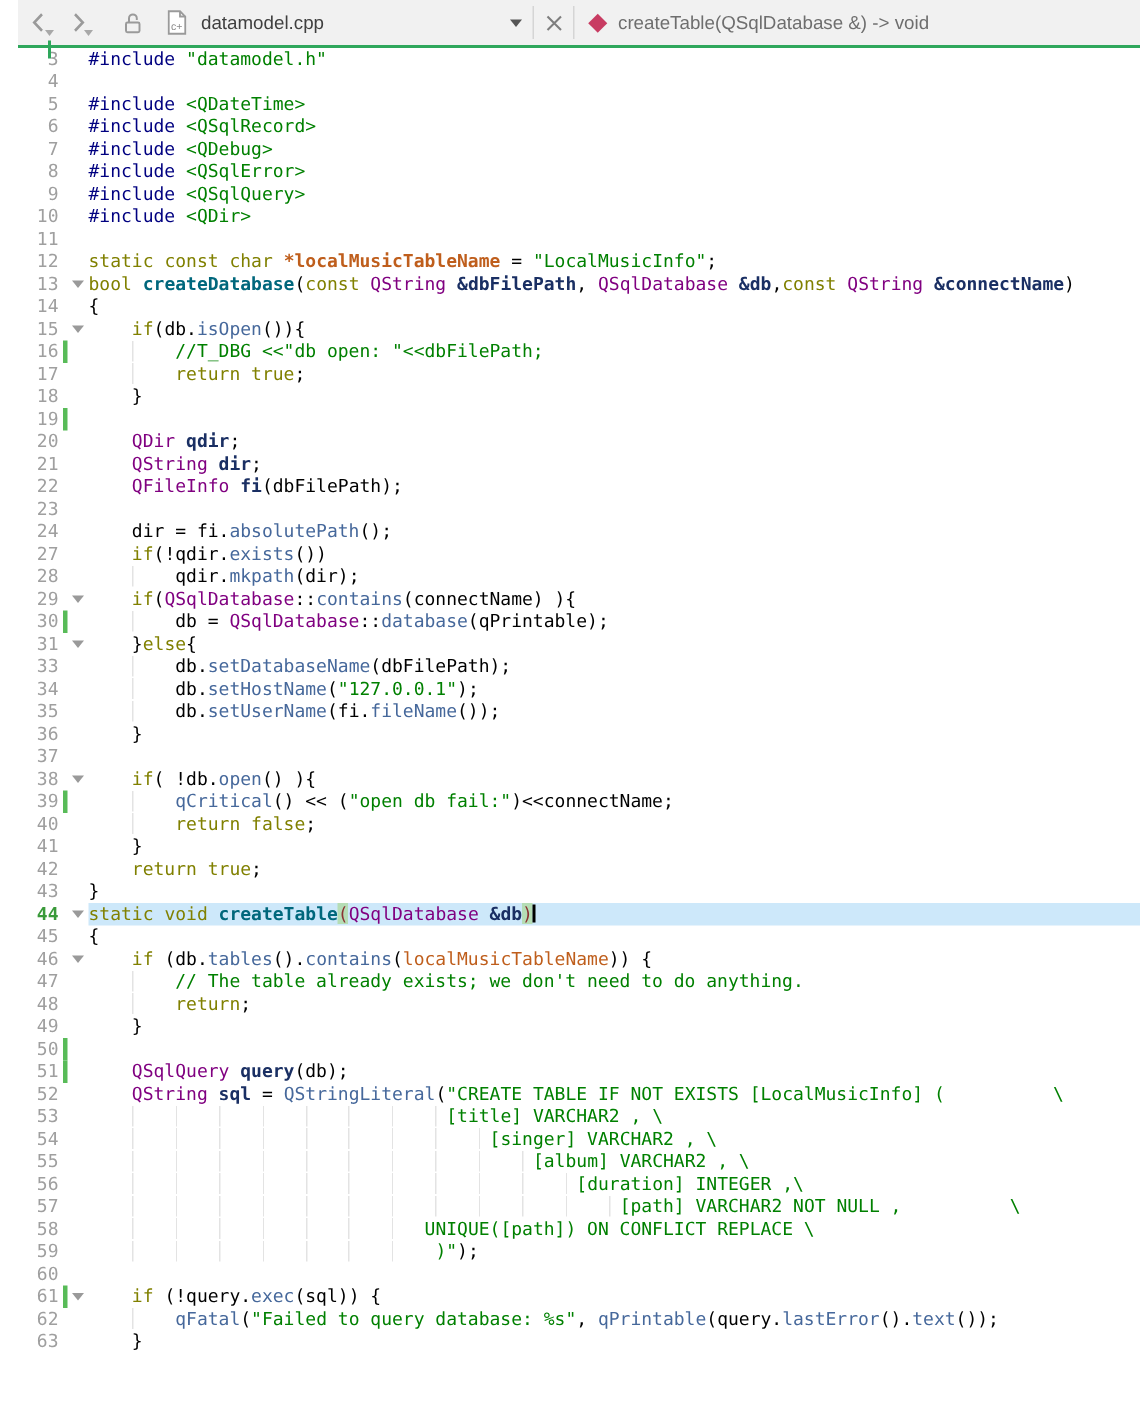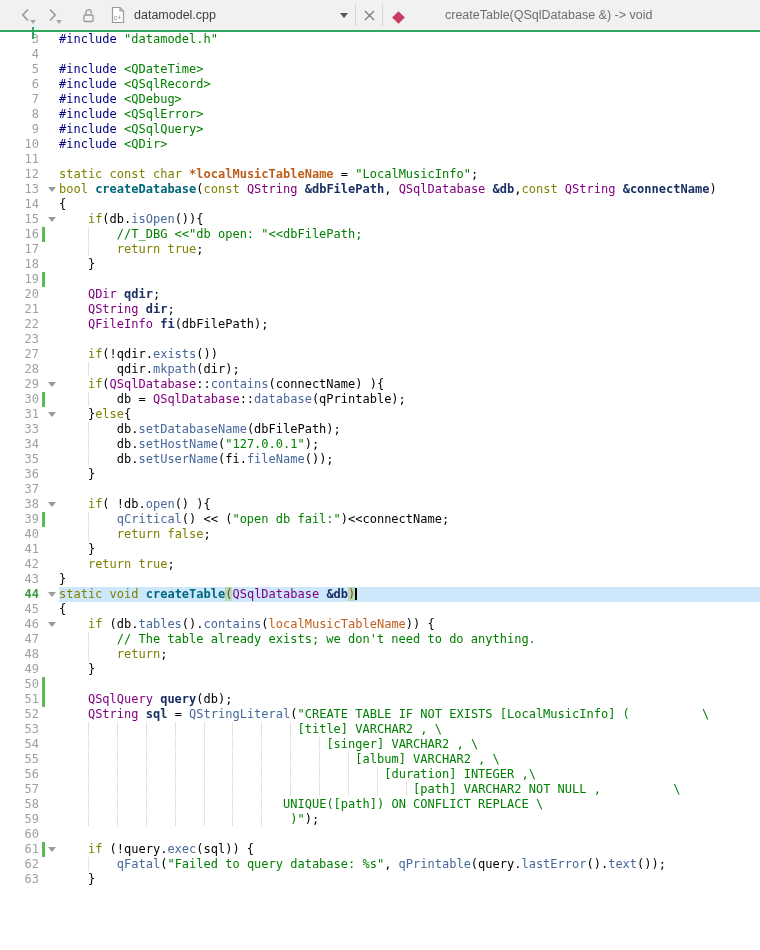--- a/index.html
+++ b/index.html
@@ -10,34 +10,34 @@
     --guide:#e3e3e3; --toolbar-bg:#f1f1f1; --icon-gray:#9a9a9a; --diamond:#c83c62;
     --tab-text:#3f3f3f; --symbol-text:#6e6e6e; --paren-bg:#b5ddb5; --paren-fg:#8b3333;
   }
   *{box-sizing:border-box;}
   html,body{margin:0;padding:0;}
   body{width:760px;height:950px;background:#fff;overflow:hidden;position:relative;
        font-family:"Liberation Sans",sans-serif;}
   
   .toolbar{height:32px;background:var(--toolbar-bg,#f1f1f1);
            border-bottom:2px solid var(--accent-green,#2fa75c);
-           display:flex;align-items:center;padding-left:16px;}
+           display:flex;align-items:center;padding-left:4px;margin-left:12px;}
   .tbtn{display:flex;align-items:center;justify-content:center;width:20px;height:22px;
         position:relative;flex:none;cursor:default;}
   .tbtn.gap{margin-left:6px;}
   .mini-caret{position:absolute;right:0px;bottom:2px;width:0;height:0;
               border-left:3px solid transparent;border-right:3px solid transparent;
               border-top:4px solid #a8a8a8;}
   .tab{display:flex;align-items:center;flex:none;width:226px;margin-left:12px;height:26px;}
   .tab .fname{margin-left:8px;font-size:12.5px;color:var(--tab-text,#3f3f3f);}
   .dd{width:16px;height:22px;display:flex;align-items:center;justify-content:center;flex:none;}
   .dd-tri{width:0;height:0;border-left:4px solid transparent;border-right:4px solid transparent;
           border-top:5px solid #555;}
   .sep{width:1px;height:22px;background:#d5d5d5;margin:0 3px;flex:none;}
-  .symbol{display:flex;align-items:flex-end;margin-left:8px;min-width:0;gap:33px;}
+  .symbol{display:flex;align-items:center;margin-left:8px;min-width:0;}
   .diamond{width:9px;height:9px;background:var(--diamond,#c83c62);transform:rotate(45deg);
            margin-right:9px;flex:none;}
   .symtext{font-size:12.5px;color:var(--symbol-text,#6e6e6e);white-space:nowrap;}
   
   .editor{position:relative;background:#fff;}
   .tick{position:absolute;left:32px;top:-5px;width:2px;height:12px;
         background:var(--accent-green,#2fa75c);z-index:3;}
   .line{display:flex;height:15px;line-height:15px;
         font-family:"DejaVu Sans Mono",monospace;font-size:12px;}
   .ln{width:42px;flex:none;text-align:right;padding-right:3px;
@@ -236,20 +236,26 @@
         <span class="fold"></span>
         <span class="code"><span class="ws">    </span><span class="tk-typ">QFileInfo</span><span class="tk-pl"> </span><span class="tk-var">fi</span><span class="tk-pl">(dbFilePath);</span></span>
       </div>
       <div class="line">
         <span class="ln">23</span>
         <span class="cb"></span>
         <span class="fold"></span>
         <span class="code"></span>
       </div>
       <div class="line">
+        <span class="ln">24</span>
+        <span class="cb"></span>
+        <span class="fold"></span>
+        <span class="code"><span class="ws">    </span><span class="tk-pl">dir = fi.</span><span class="tk-fn">absolutePath</span><span class="tk-pl">();</span></span>
+      </div>
+      <div class="line">
         <span class="ln">27</span>
         <span class="cb"></span>
         <span class="fold"></span>
         <span class="code"><span class="ws">    </span><span class="tk-kw">if</span><span class="tk-pl">(!qdir.</span><span class="tk-fn">exists</span><span class="tk-pl">())</span></span>
       </div>
       <div class="line">
         <span class="ln">28</span>
         <span class="cb"></span>
         <span class="fold"></span>
         <span class="code"><span class="ws">    </span><span class="ws ig">    </span><span class="tk-pl">qdir.</span><span class="tk-fn">mkpath</span><span class="tk-pl">(dir);</span></span>

